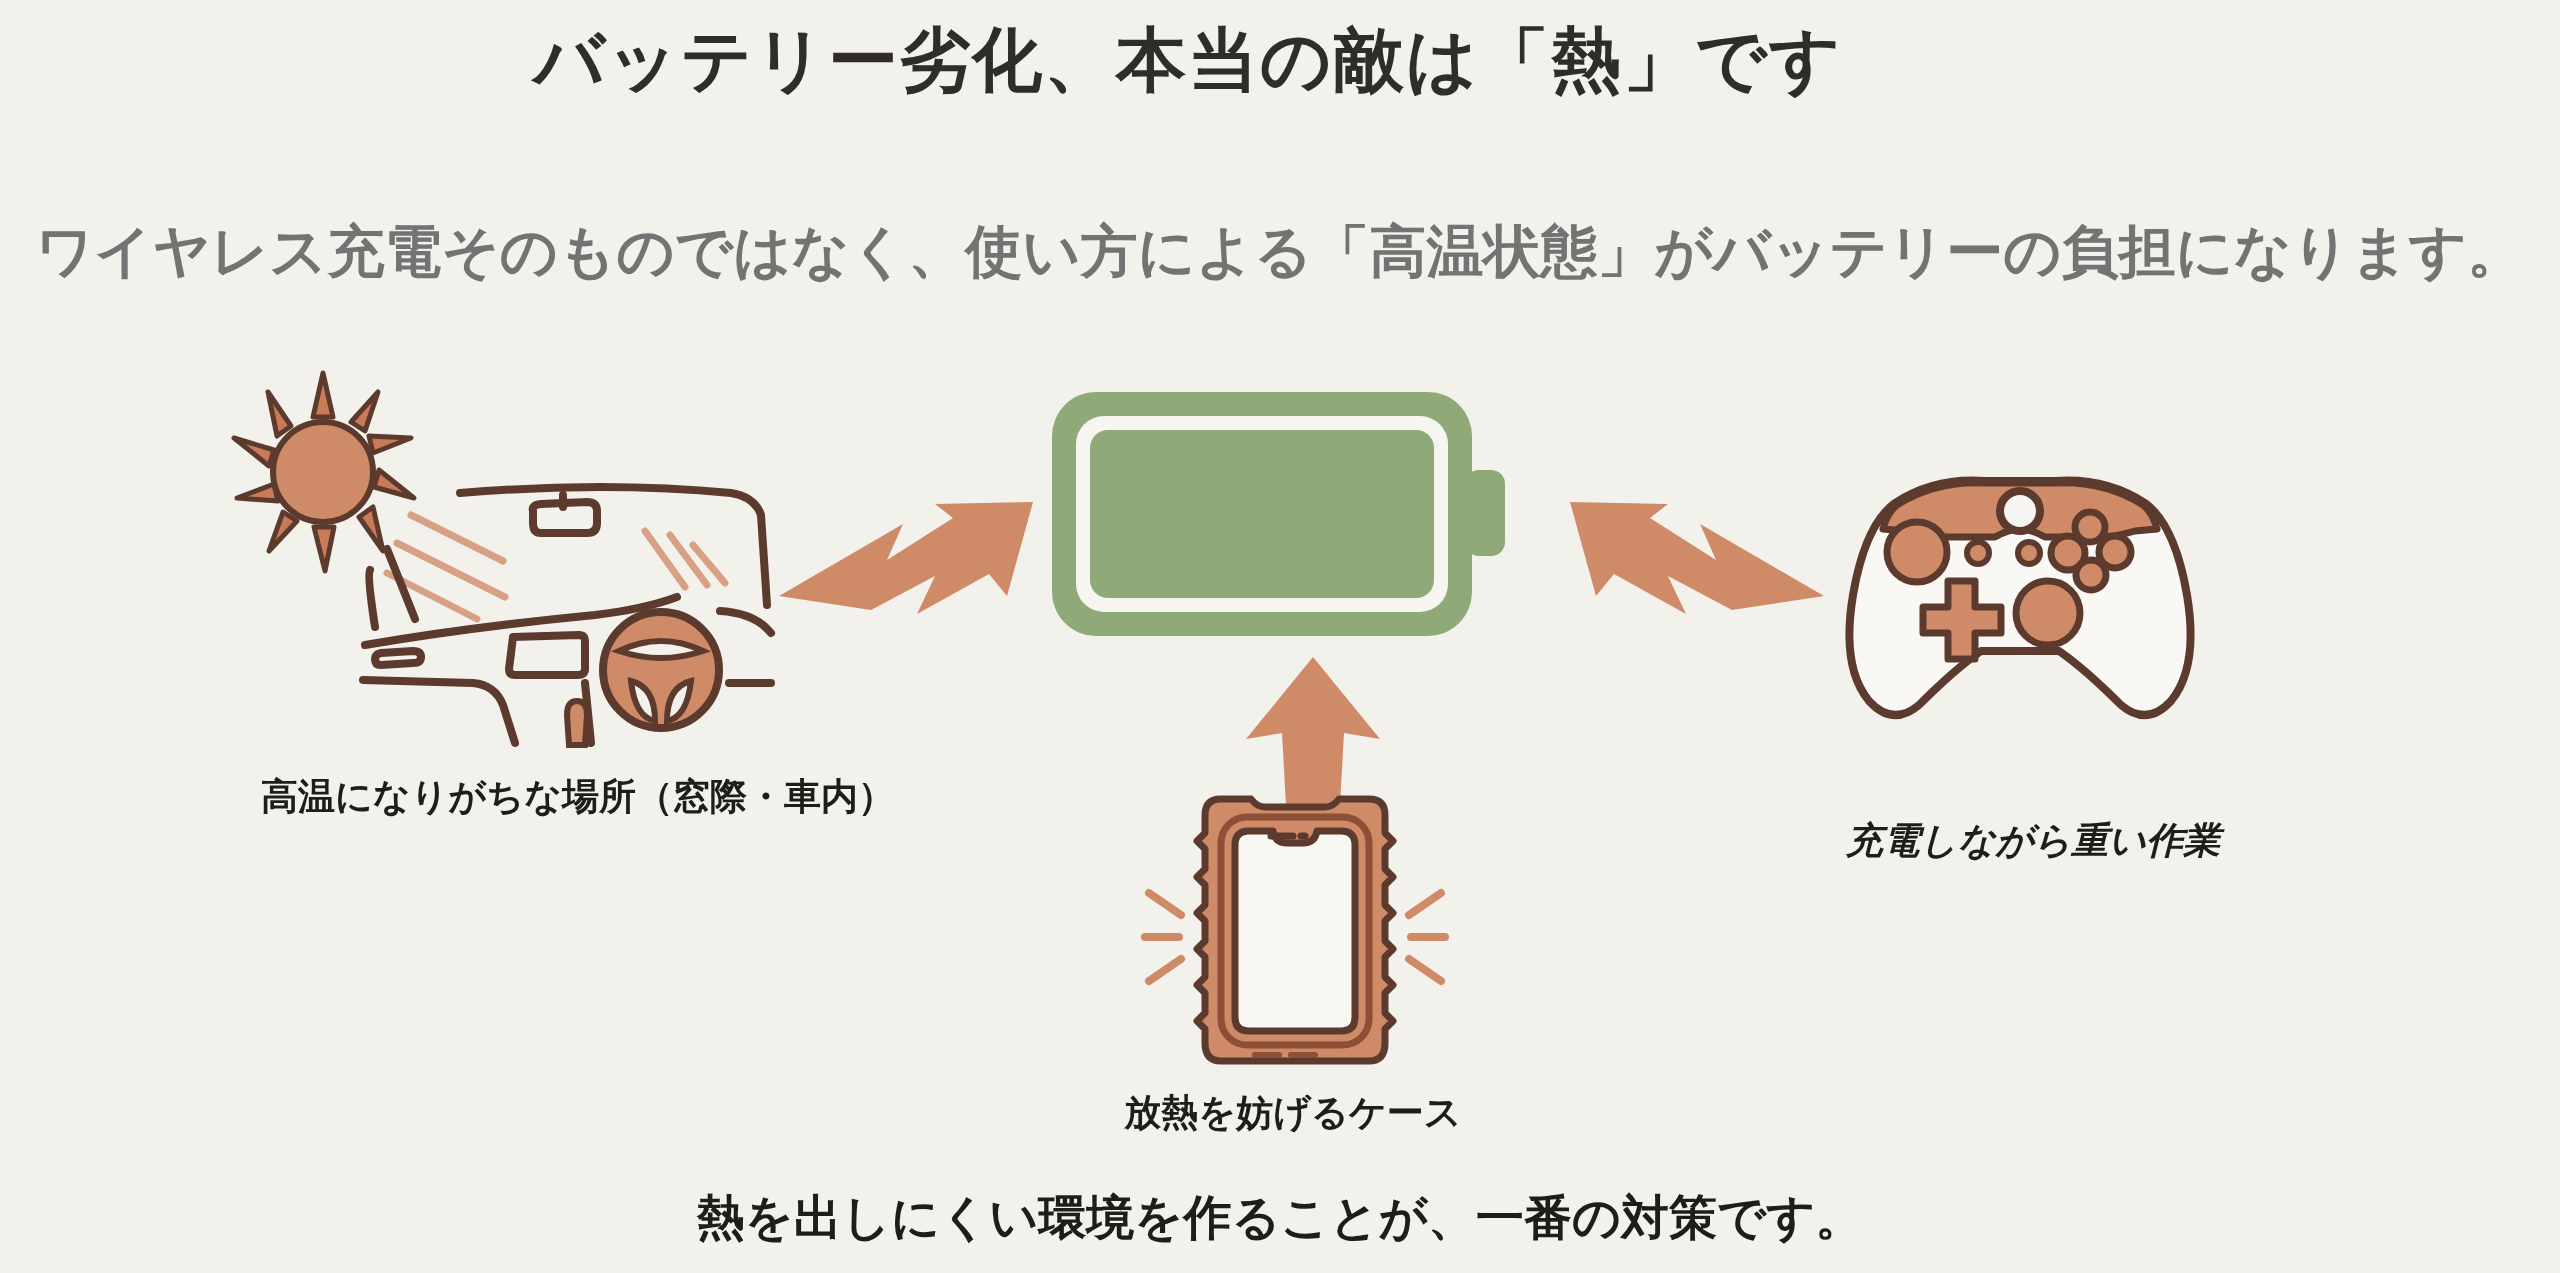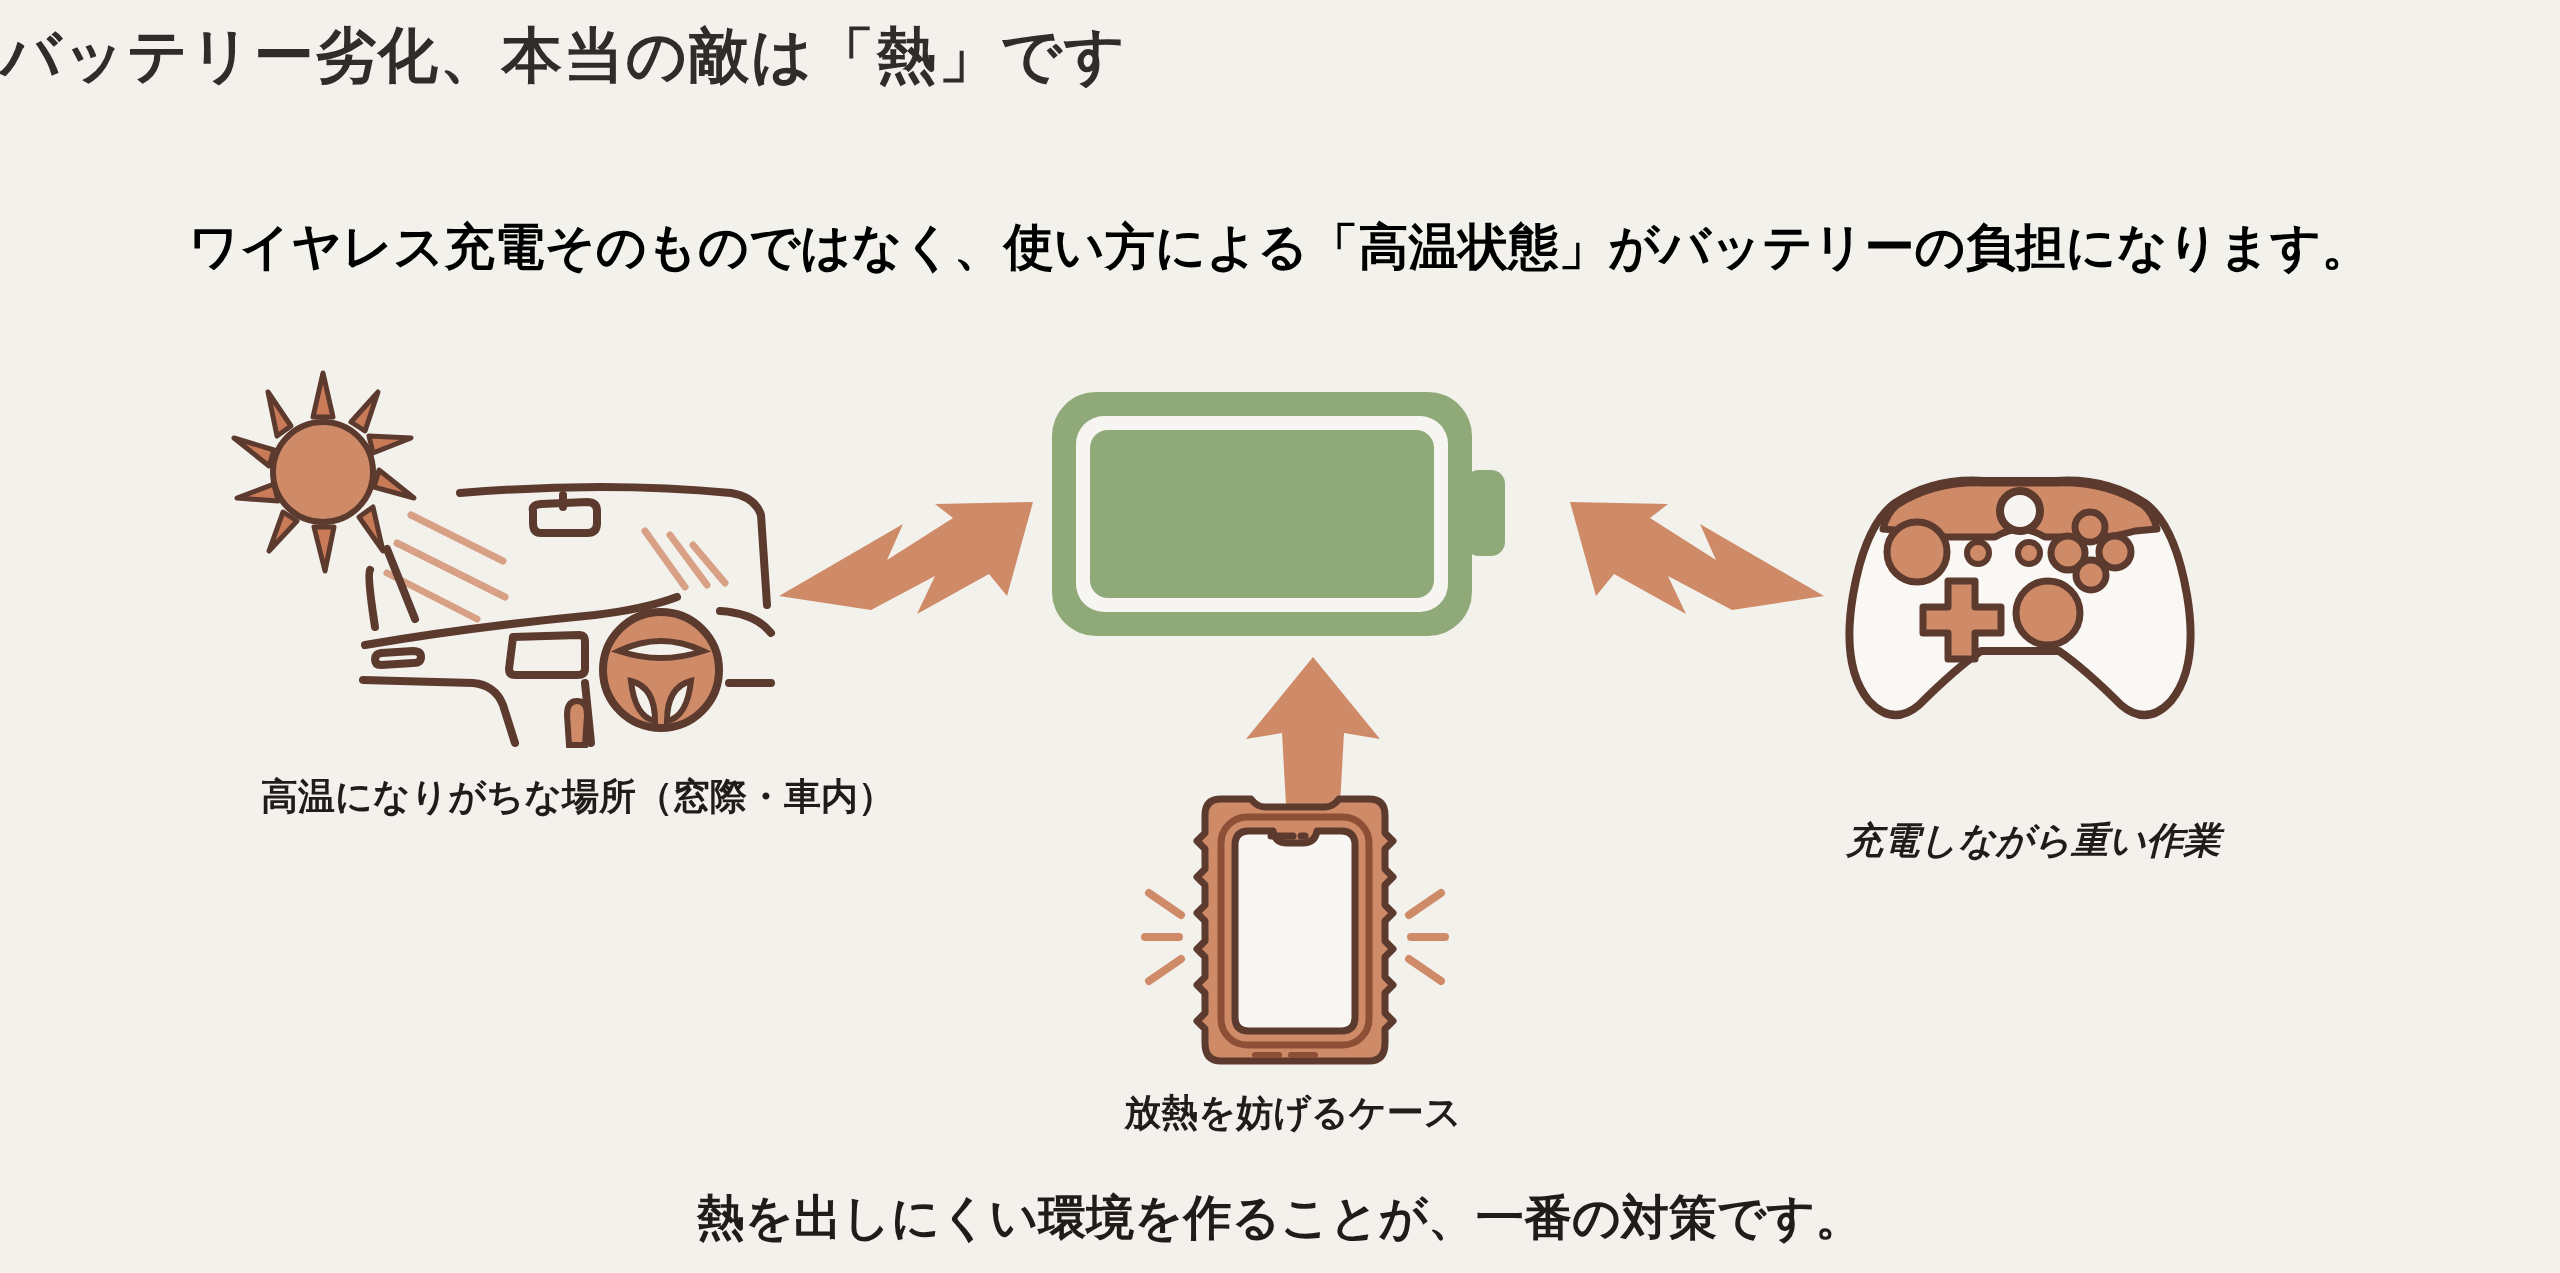--- a/index.html
+++ b/index.html
@@ -12,30 +12,30 @@
   }
   #slide {
     position:relative;
     width:2560px; height:1273px;
     background:#f3f1ec;
   }
 
   
   .title {
     position:absolute; left:0; top:24px; width:2376px;
-    text-align:left;
-    font-size:60px; font-weight:bold; letter-spacing:2px;
+    text-align:center;
+    font-size:70px; font-weight:bold; letter-spacing:2px;
     color:#2f2d2a; line-height:1.05;
     white-space:nowrap;
   }
   .subtitle {
     position:absolute; left:0; top:214px; width:2560px;
     text-align:center;
-    font-size:50px; font-weight:bold; letter-spacing:0px;
-    color:#000000; white-space:nowrap;
+    font-size:57px; font-weight:bold; letter-spacing:0px;
+    color:#737373; white-space:nowrap;
   }
   .footer {
     position:absolute; left:0; top:1186px; width:2560px;
     text-align:center;
     font-size:48px; font-weight:bold;
     color:#1f1d1b; white-space:nowrap;
   }
   .caption {
     position:absolute;
     font-size:37px; font-weight:bold;

